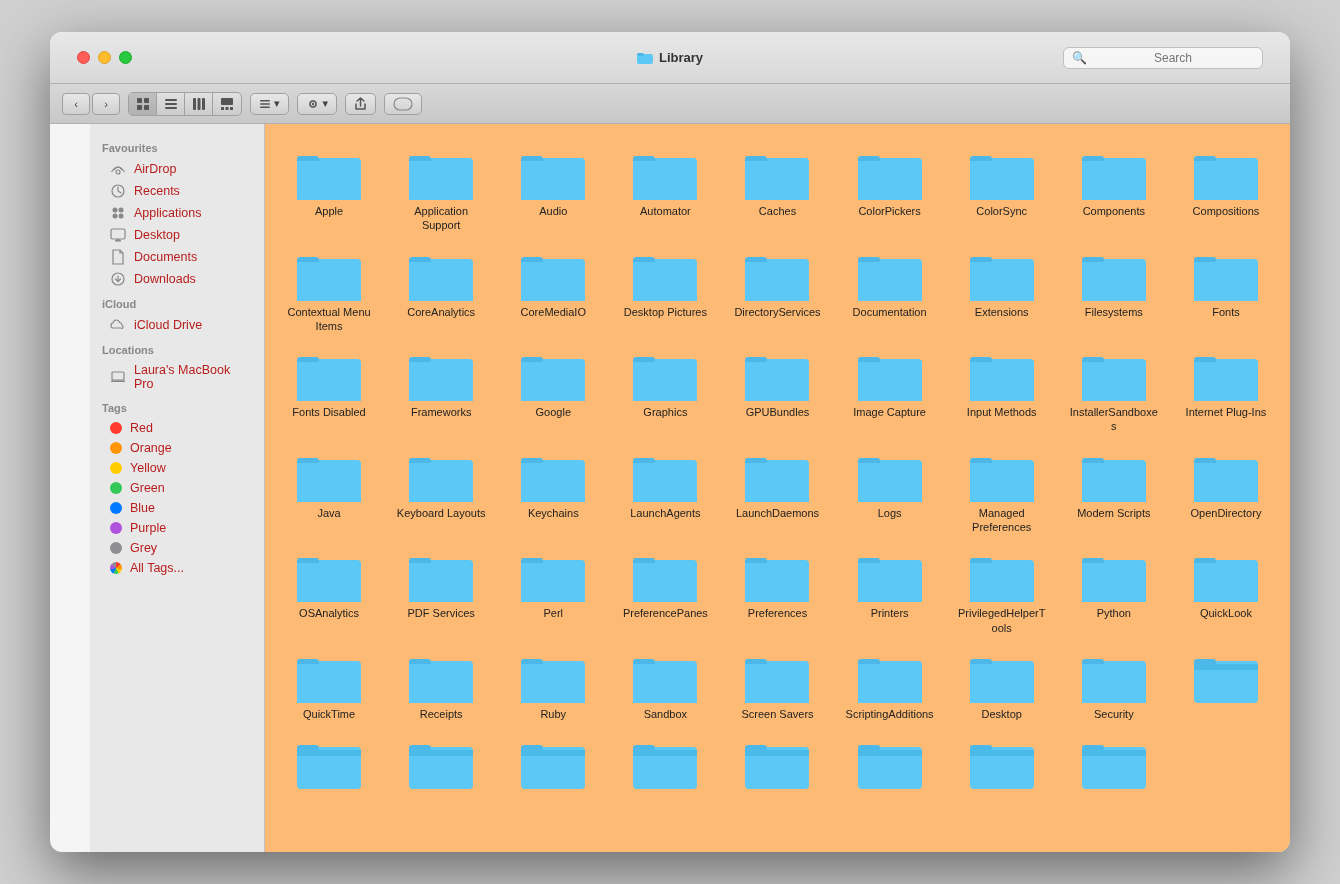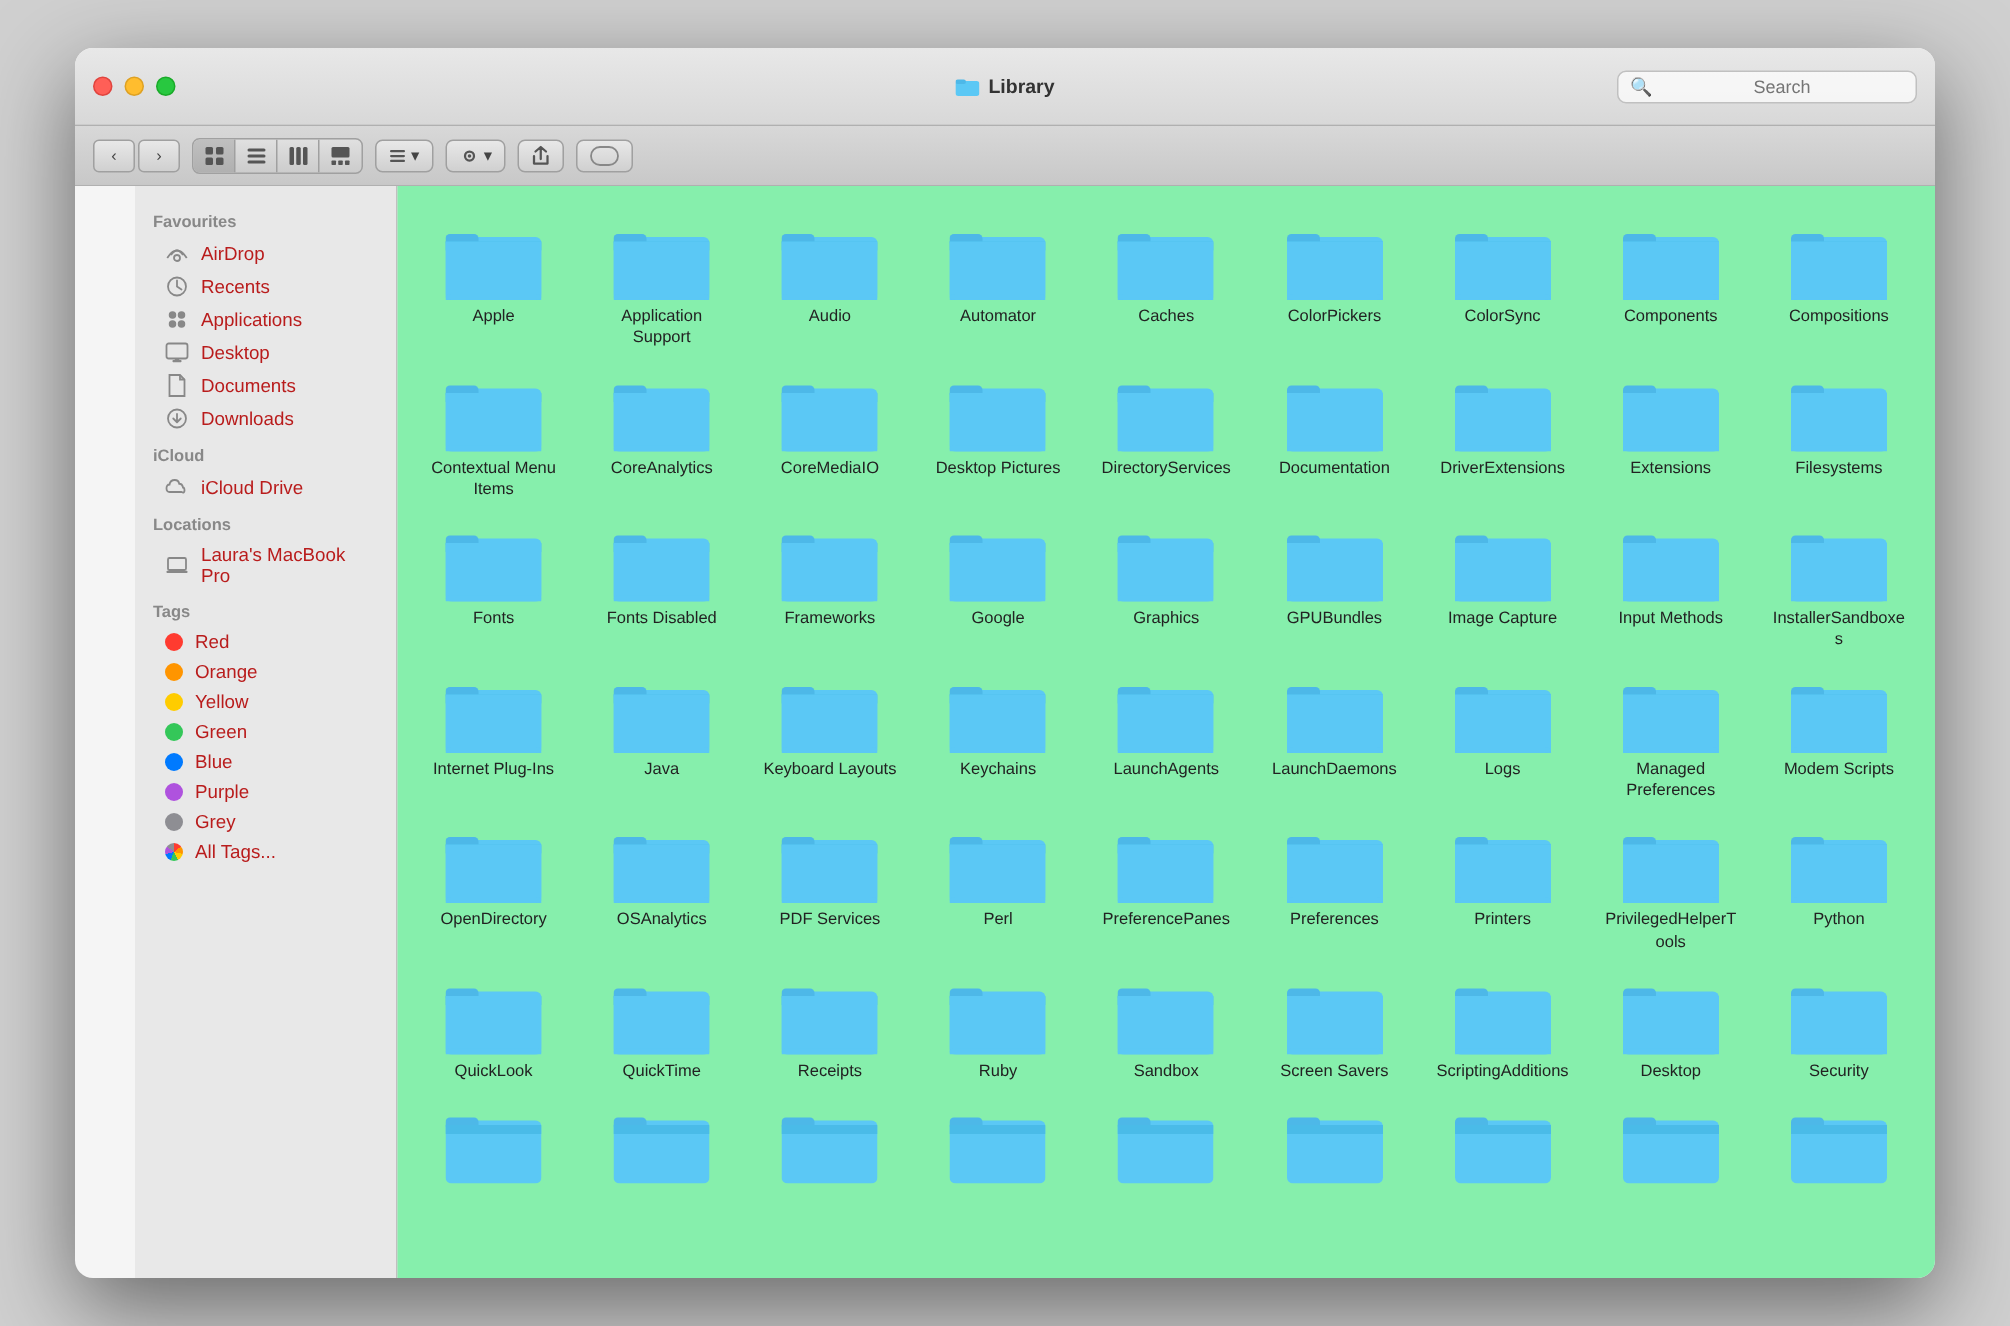--- a/index.html
+++ b/index.html
@@ -23,21 +23,21 @@
       overflow: hidden;
     }
 
     
     .title-bar {
       height: 52px;
       background: linear-gradient(to bottom, #e8e8e8, #d8d8d8);
       border-bottom: 1px solid #b0b0b0;
       display: flex;
       align-items: center;
-      padding: 0 12px;
+      padding: 0 27px;
       position: relative;
       flex-shrink: 0;
     }
 
     .traffic-lights {
       display: flex;
       gap: 8px;
       align-items: center;
     }
 
@@ -213,21 +213,21 @@
       width: 12px;
       height: 12px;
       border-radius: 50%;
       flex-shrink: 0;
     }
 
     
     .file-grid-container {
       flex: 1;
       overflow-y: auto;
-      background: #86efac;
+      background: #fdba74;
       padding: 16px 8px;
     }
 
     .file-grid {
       display: grid;
       grid-template-columns: repeat(9, 1fr);
       gap: 0;
     }
 
     .folder-item {
@@ -694,32 +694,20 @@
           <div class="folder-item">
     <div class="folder-icon">
       <svg class="folder-svg" viewBox="0 0 64 52">
         <rect x="0" y="10" width="64" height="42" rx="4" fill="#5bc8f5"></rect>
         <rect x="0" y="8" width="22" height="8" rx="3" fill="#4db8e8"></rect>
         <rect x="0" y="13" width="64" height="6" rx="0" fill="#4abbe8"></rect>
         <rect x="0" y="13" width="64" height="39" rx="0" fill="#5bc8f5"></rect>
         <rect x="0" y="48" width="64" height="4" rx="4" fill="#5bc8f5"></rect>
       </svg>
     </div>
-    <div class="folder-label">DriverExtensions</div>
-  </div>
-          <div class="folder-item">
-    <div class="folder-icon">
-      <svg class="folder-svg" viewBox="0 0 64 52">
-        <rect x="0" y="10" width="64" height="42" rx="4" fill="#5bc8f5"></rect>
-        <rect x="0" y="8" width="22" height="8" rx="3" fill="#4db8e8"></rect>
-        <rect x="0" y="13" width="64" height="6" rx="0" fill="#4abbe8"></rect>
-        <rect x="0" y="13" width="64" height="39" rx="0" fill="#5bc8f5"></rect>
-        <rect x="0" y="48" width="64" height="4" rx="4" fill="#5bc8f5"></rect>
-      </svg>
-    </div>
     <div class="folder-label">Extensions</div>
   </div>
           <div class="folder-item">
     <div class="folder-icon">
       <svg class="folder-svg" viewBox="0 0 64 52">
         <rect x="0" y="10" width="64" height="42" rx="4" fill="#5bc8f5"></rect>
         <rect x="0" y="8" width="22" height="8" rx="3" fill="#4db8e8"></rect>
         <rect x="0" y="13" width="64" height="6" rx="0" fill="#4abbe8"></rect>
         <rect x="0" y="13" width="64" height="39" rx="0" fill="#5bc8f5"></rect>
         <rect x="0" y="48" width="64" height="4" rx="4" fill="#5bc8f5"></rect>

